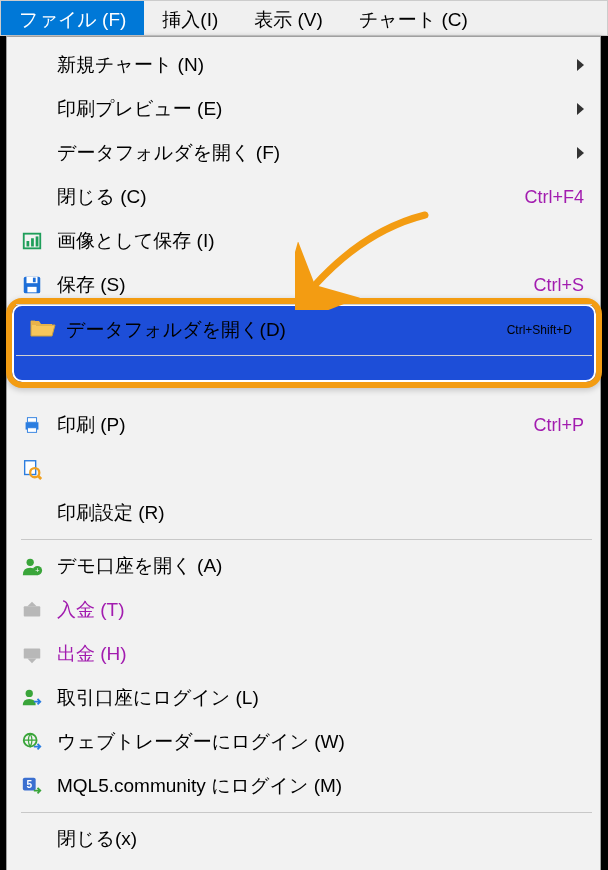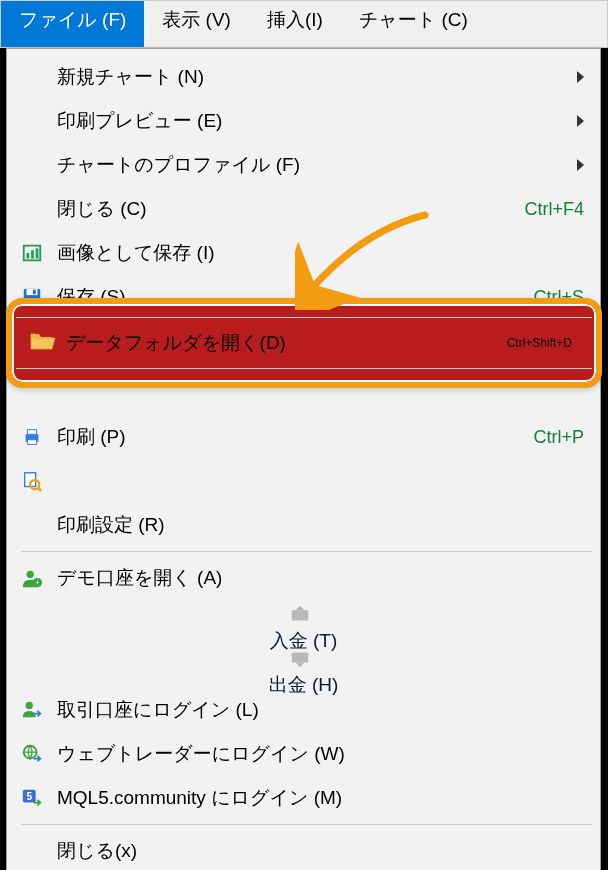--- a/index.html
+++ b/index.html
@@ -8,21 +8,21 @@
     font-family: "Yu Gothic", "Meiryo", sans-serif;
     font-size: 19px;
     width: 608px;
     height: 870px;
     overflow: hidden;
     position: relative;
   }
   .menubar {
     display: flex;
     background: #f0f0f0;
-    height: 48px;
+    height: 36px;
     border: 1px solid #ccc;
   }
   .menubar-item {
     padding: 6px 18px;
     color: #000;
     cursor: default;
   }
   .menubar-item.active {
     background: #0078d7;
     color: #fff;
@@ -36,36 +36,36 @@
     margin-left: 6px;
   }
   .menu-row {
     display: flex;
     align-items: center;
     height: 44px;
     padding: 0 14px 0 6px;
     cursor: default;
     position: relative;
   }
-  .menu-row.disabled { color: #0f172a; flex-direction: column; }
+  .menu-row.disabled { color: #a21caf; }
   .menu-row .icon {
     width: 34px;
     height: 28px;
     display: flex;
     align-items: center;
     justify-content: center;
     flex-shrink: 0;
   }
   .menu-row .icon.spacer { visibility: hidden; }
   .menu-row .label {
     margin-left: 8px;
     flex: 1;
   }
   .menu-row .shortcut {
-    color: #15803d;
+    color: #a21caf;
     font-size: 18px;
   }
   .menu-row .arrow {
     width: 0; height: 0;
     border-top: 6px solid transparent;
     border-bottom: 6px solid transparent;
     border-left: 7px solid #333;
     margin-left: 8px;
   }
   .separator {
@@ -76,24 +76,23 @@
   .separator.indent2 { margin-left: 12px; }
   .highlight-frame {
     position: absolute;
     left: 6px;
     top: 298px;
     width: 596px;
     height: 90px;
     border: 6px solid #f39c12;
     border-radius: 16px;
     box-shadow: 0 0 0 2px #fff inset, 0 2px 6px rgba(0,0,0,0.2);
-    background: #b91c1c;
+    background: #1d4ed8;
     z-index: 5;
     display: flex;
-    align-items: center;
   }
   .highlight-frame .inner-row {
     display: flex;
     align-items: center;
     width: 100%;
     padding: 0 20px 0 14px;
     border-top: 1px solid #d0d0d0;
     border-bottom: 1px solid #d0d0d0;
     height: 52px;
     margin: 0 4px;
@@ -106,42 +105,42 @@
     top: 210px;
     z-index: 6;
     pointer-events: none;
   }
 </style>
 </head>
 <body>
 
 <div class="menubar">
   <div class="menubar-item active">ファイル (F)</div>
+  <div class="menubar-item">挿入(I)</div>
   <div class="menubar-item">表示 (V)</div>
-  <div class="menubar-item">挿入(I)</div>
   <div class="menubar-item">チャート (C)</div>
 </div>
 
 <div class="dropdown">
 
   <div class="menu-row">
     <span class="icon spacer"></span>
     <span class="label">新規チャート (N)</span>
     <span class="arrow"></span>
   </div>
 
   <div class="menu-row">
     <span class="icon spacer"></span>
     <span class="label">印刷プレビュー (E)</span>
     <span class="arrow"></span>
   </div>
 
   <div class="menu-row">
     <span class="icon spacer"></span>
-    <span class="label">チャートのプロファイル (F)</span>
+    <span class="label">データフォルダを開く (F)</span>
     <span class="arrow"></span>
   </div>
 
   <div class="menu-row">
     <span class="icon spacer"></span>
     <span class="label">閉じる (C)</span>
     <span class="shortcut">Ctrl+F4</span>
   </div>
 
   <div class="menu-row">

